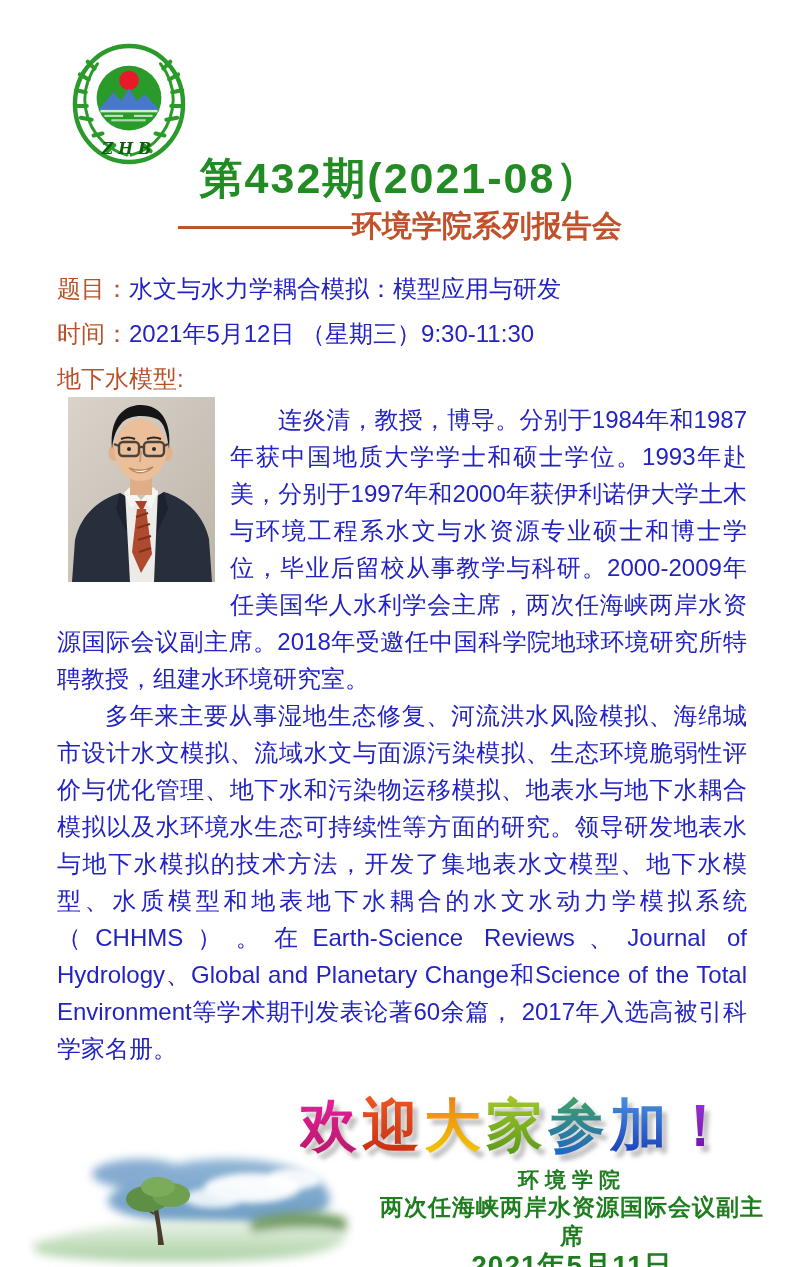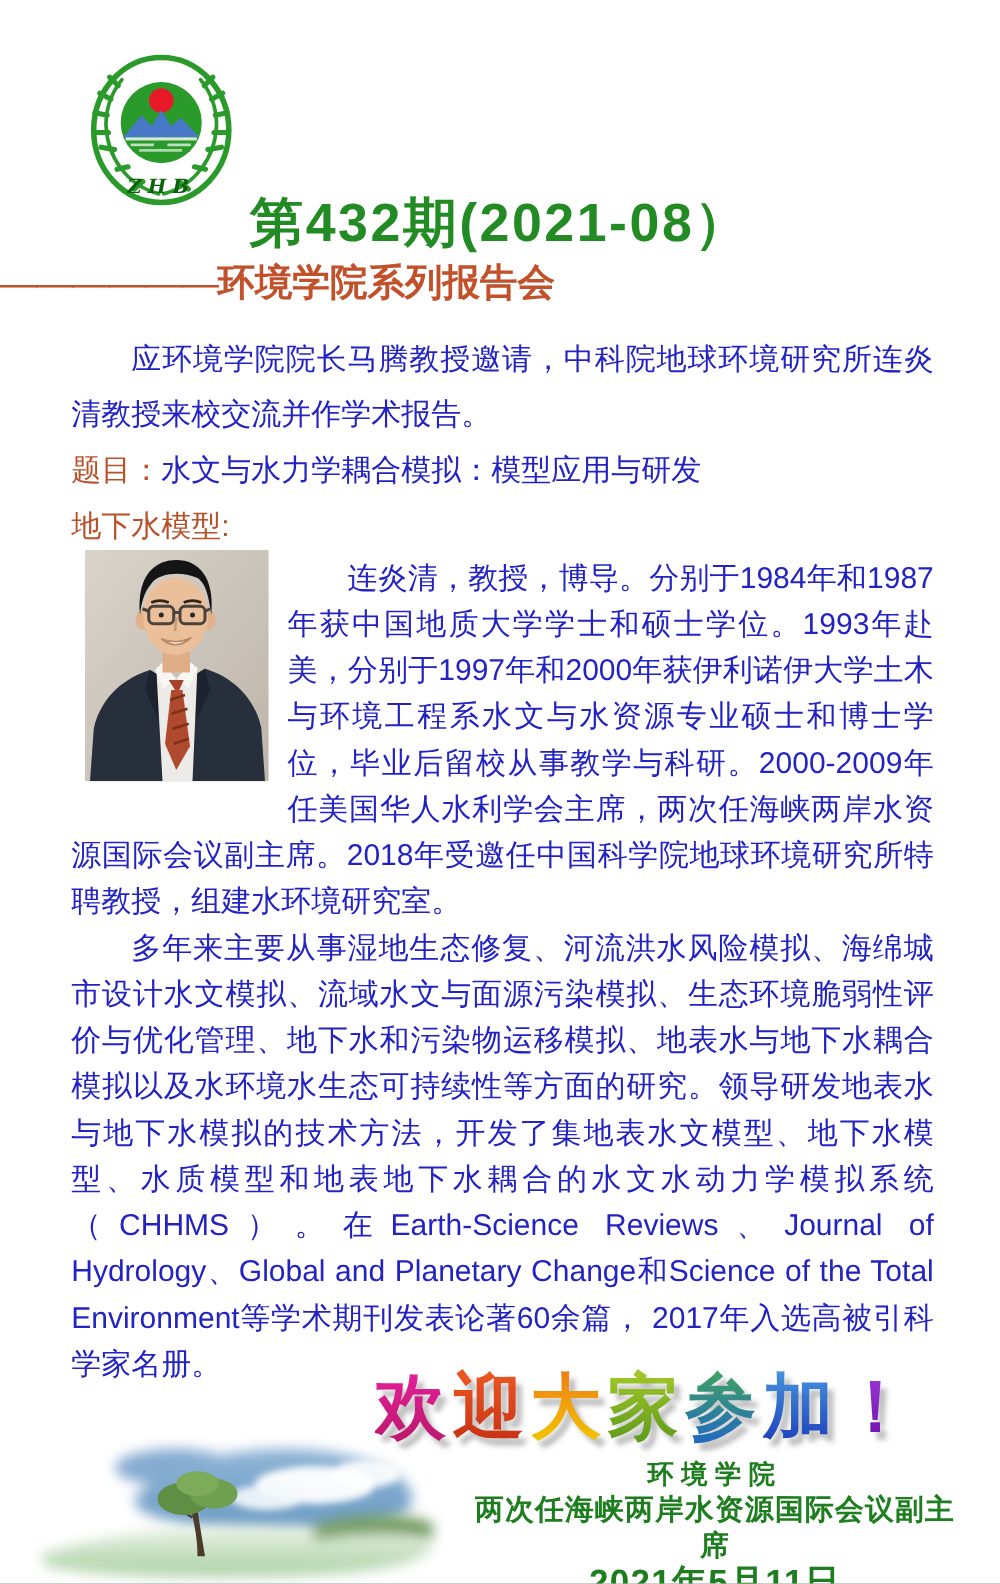--- a/index.html
+++ b/index.html
@@ -18,22 +18,22 @@
     display:flex;align-items:center;justify-content:center;
     font-family:"DejaVu Serif",serif;
     font-size:74px;font-weight:900;letter-spacing:11px;
     color:#1c1c9e;white-space:nowrap;
   }
   .issue-line{
     position:absolute;left:0;top:150px;width:800px;text-align:center;
     font-size:43px;font-weight:bold;color:#238b23;letter-spacing:2px;
   }
   .series-line{
-    position:absolute;left:0;top:206px;width:800px;
-    font-family:Liberation Serif, serif;
+    position:absolute;left:0;top:206px;width:800px;text-align:center;
+    font-family:Liberation Sans, sans-serif;
     font-size:30px;font-weight:bold;color:#c0512b;white-space:nowrap;
   }
   .series-line .dash{letter-spacing:-1px;}
   
   .content{
     position:absolute;left:57px;top:266px;width:690px;
     font-size:24px;color:#2323c3;text-align:justify;
   }
   .intro{margin:0;text-indent:2em;line-height:44px;}
   .info-line{line-height:45px;white-space:nowrap;}
@@ -100,23 +100,23 @@
       <rect x="63" y="73" width="19" height="2.2" fill="#cfe8cf" opacity="0.9"></rect>
       <rect x="40" y="77.5" width="35" height="2.2" fill="#cfe8cf" opacity="0.8"></rect>
       <text x="58" y="113" text-anchor="middle" font-size="16" font-weight="bold" font-style="italic" fill="#0c5f0c" letter-spacing="5" font-family="'DejaVu Serif',serif">ZHB</text>
     </svg>
   </div>
 
   <div class="issue-line">第432期(2021-08）</div>
   <div class="series-line"><span class="dash">——————</span><span>环境学院系列报告会</span></div>
 
   <div class="content">
-    <p class="intro">应环境学院院长马腾教授邀请，中科院地球环境研究所连炎清教授来校交流并作学术报告。</p>
 
     <div class="info-line"><span class="label">题目：</span><span>水文与水力学耦合模拟：模型应用与研发</span></div>
+    <div class="info-line"><span class="label">时间：</span><span>2021年5月12日 （星期三）9:30-11:30</span></div>
     <div class="bio-label">地下水模型:</div>
 
     <div class="bio-block">
       <div class="photo">
         <svg viewBox="0 0 147 185" width="147" height="185">
           <defs>
             <linearGradient id="pbg" x1="0" y1="0" x2="1" y2="1">
               <stop offset="0" stop-color="#d9d3ca"></stop>
                 <stop offset="1" stop-color="#bdb5aa"></stop>
             </linearGradient>

